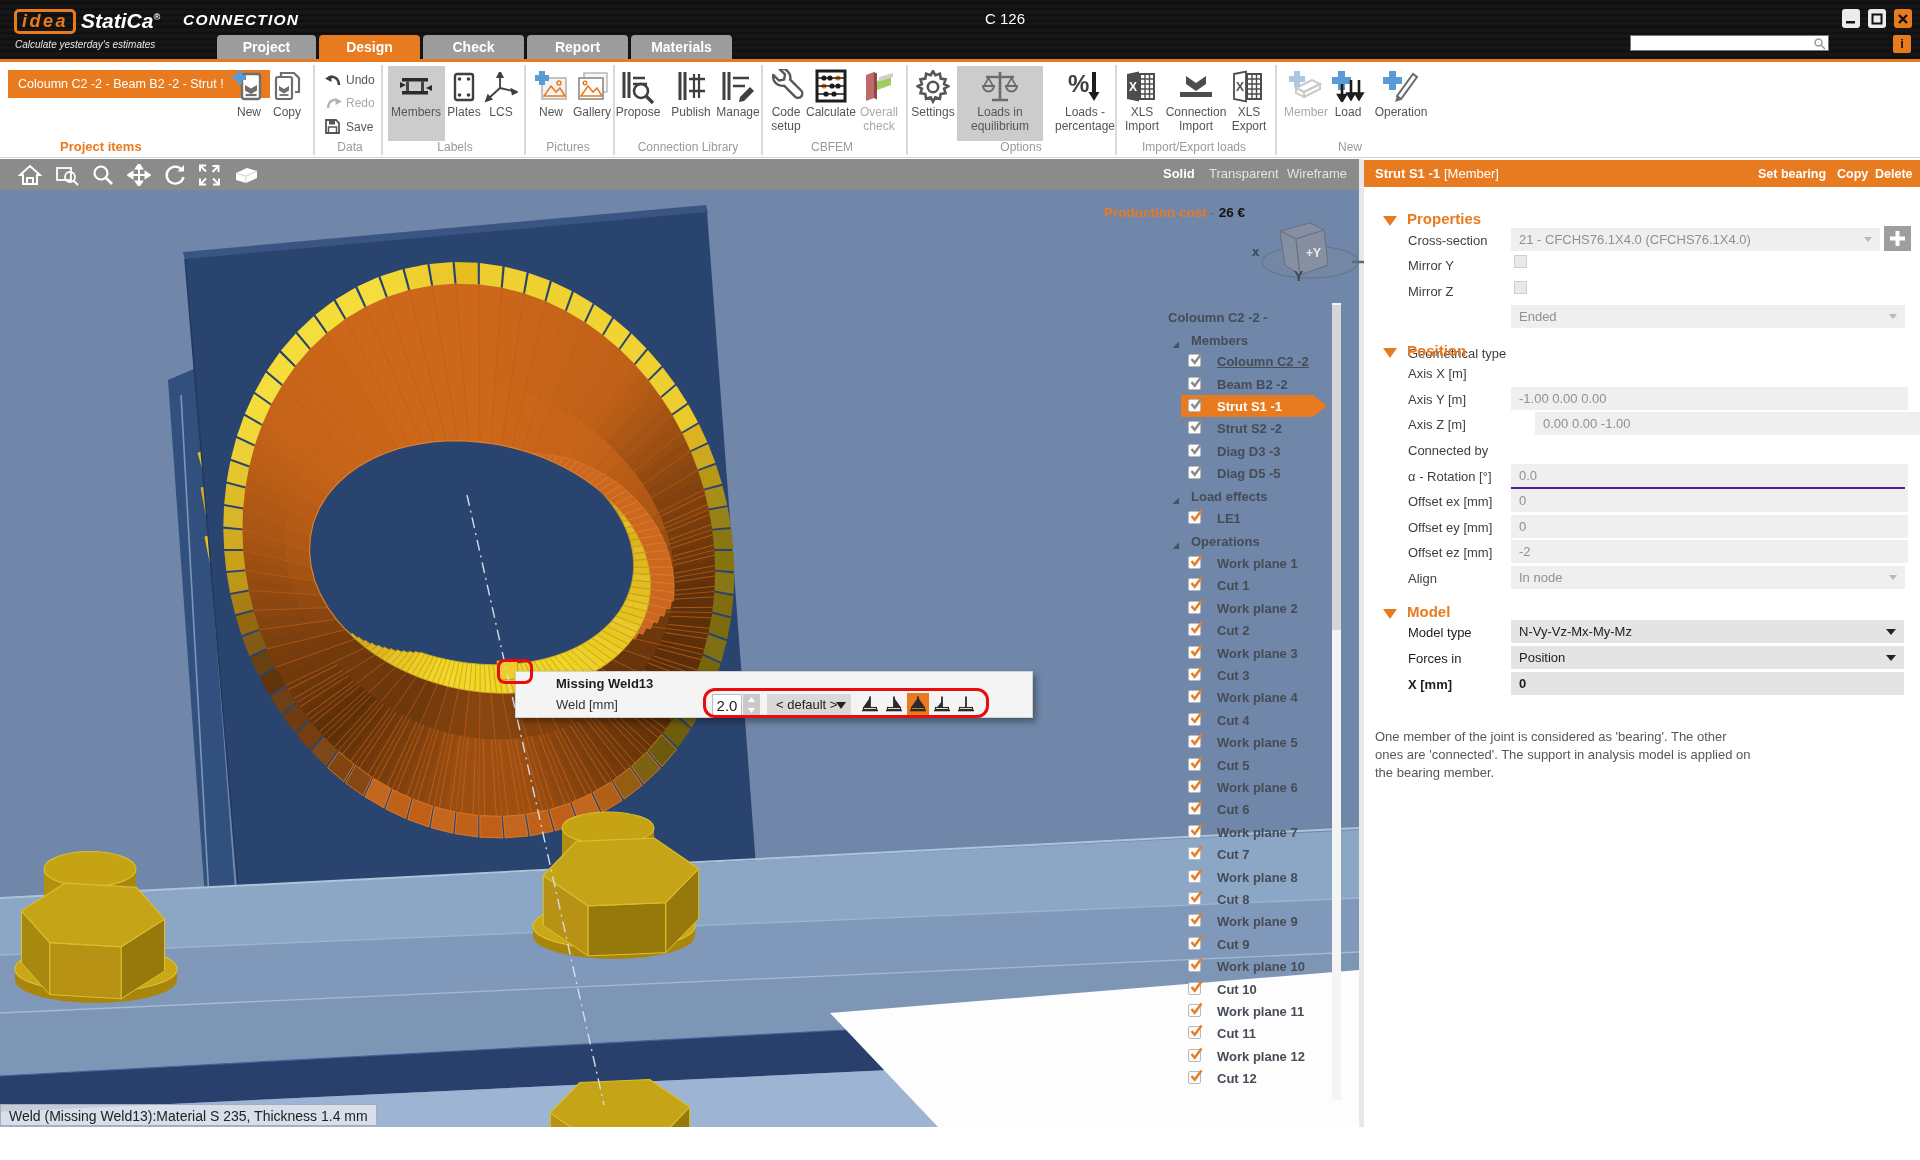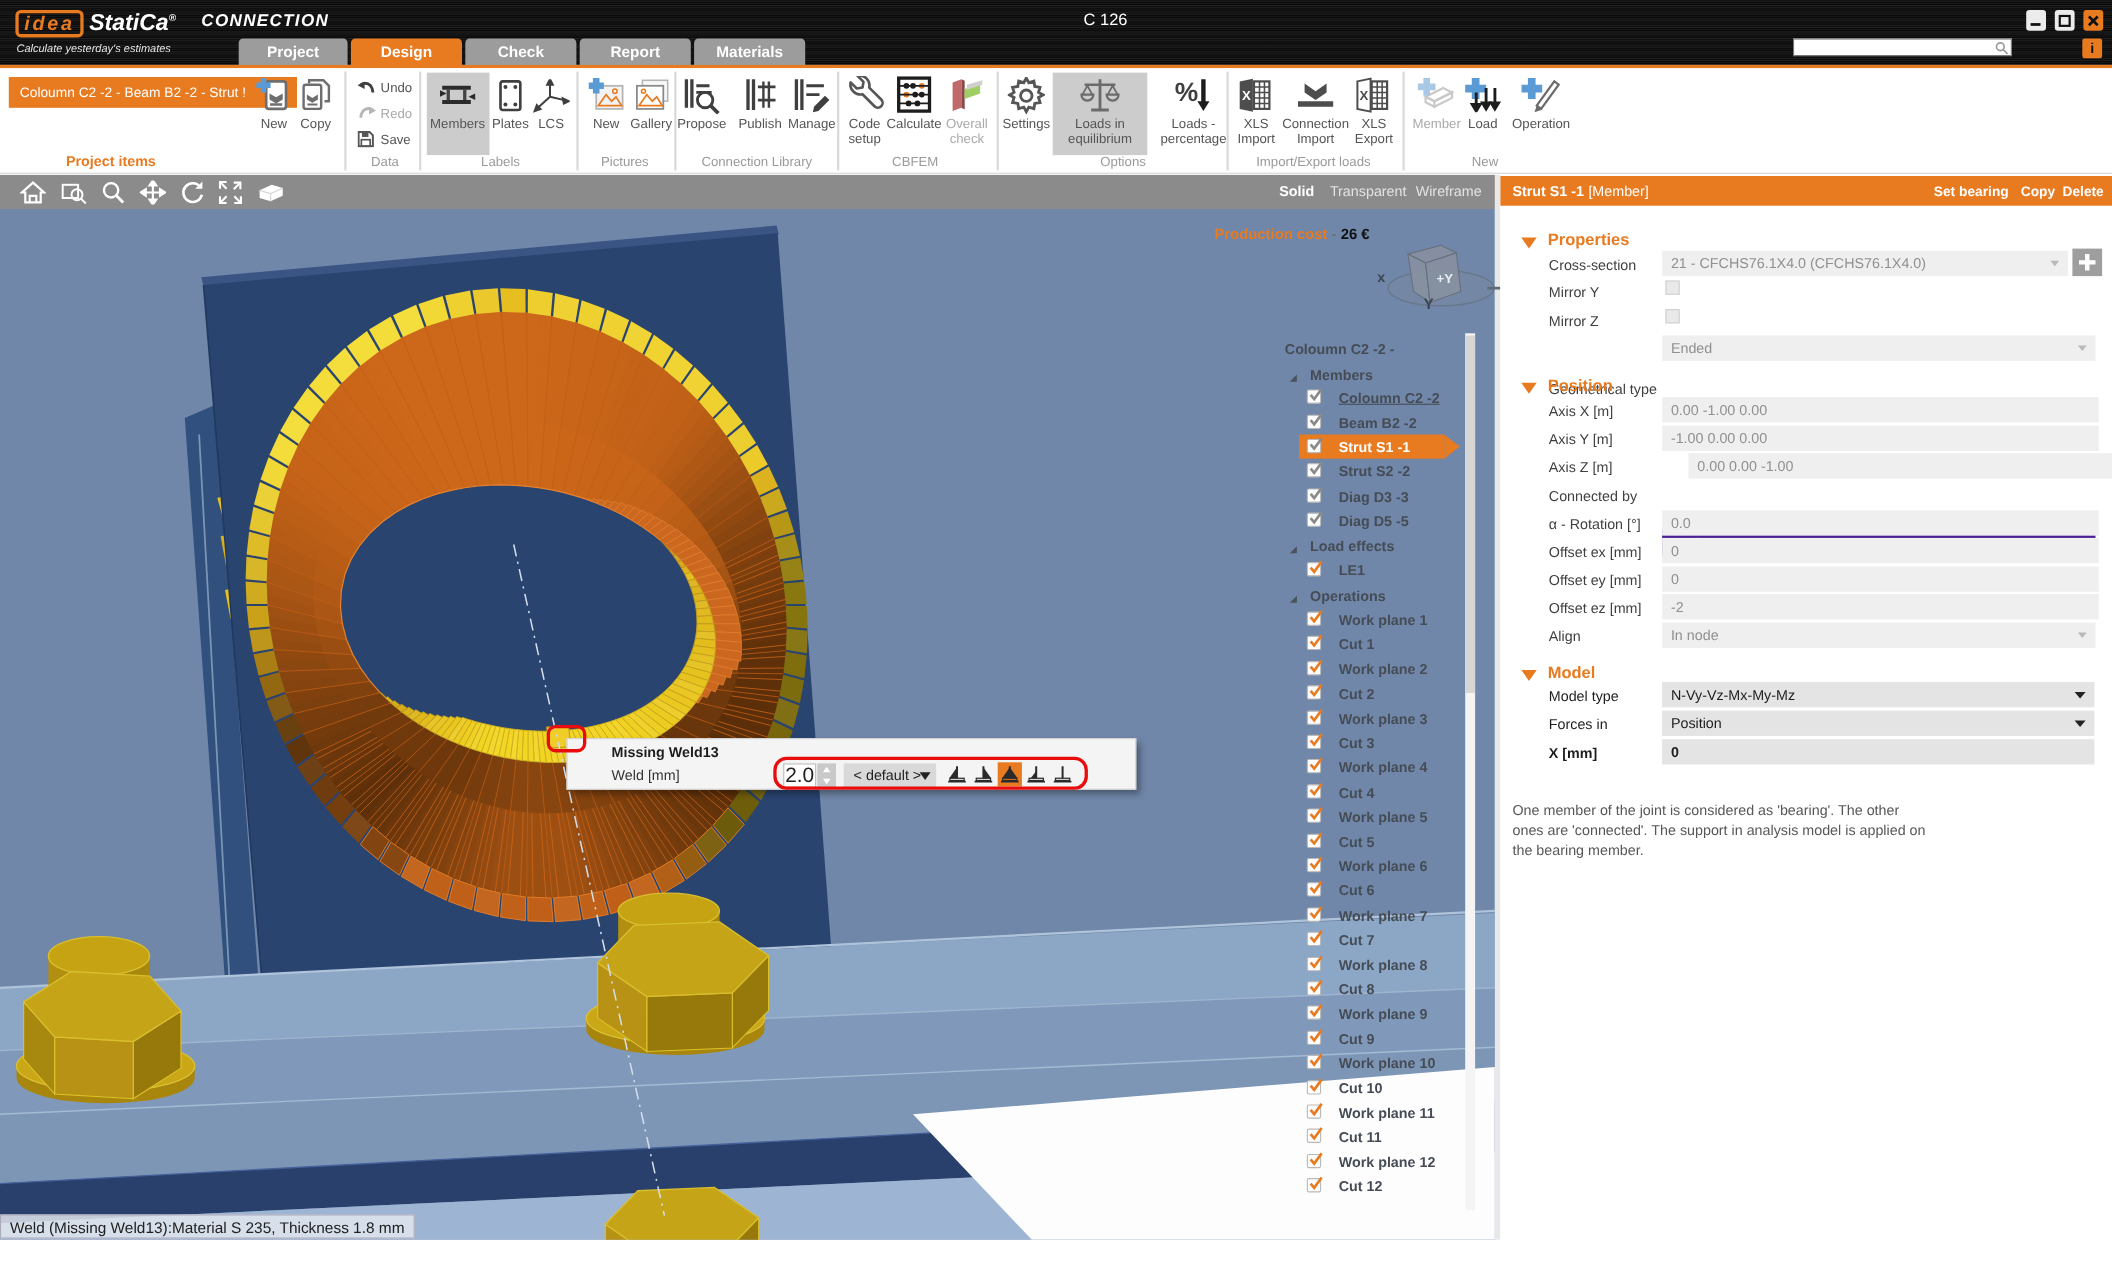--- a/index.html
+++ b/index.html
@@ -1154,25 +1154,25 @@
 <div class="cb" style="left:1188px;top:1071px">
         <svg width="15" height="15" viewBox="0 0 15 15" style="overflow:visible">
           <path d="M2.5 7 l3.2 3.8 L12.5 1.5" fill="none" stroke="#e87a20" stroke-width="2.4"></path>
         </svg>
       </div>
 <div class="titem" style="left:1217px;top:1071px;">Cut 12</div>
 </div>
 <div id="scroll" class="abs">
       <div id="thumb"></div>
     </div>
-<div id="statustext" class="abs">Weld (Missing Weld13):Material S 235, Thickness 1.8 mm</div>
+<div id="statustext" class="abs">Weld (Missing Weld13):Material S 235, Thickness 1.4 mm</div>
 <div class="abs" style="left:515px;top:671px;width:518px;height:47px;background:#f4f4f4;border:1px solid #d0d0d0;box-shadow:3px 4px 6px rgba(0,0,0,0.35)">
 <div class="abs" style="left:40px;top:4px;font-size:13px;font-weight:bold;color:#1d1d1d">Missing Weld13</div>
 <div class="abs" style="left:40px;top:25px;font-size:13px;color:#333">Weld [mm]</div>
-<div class="abs" style="left:196px;top:22px;width:30px;height:22px;background:#fff;border:1px solid #bbb;font-size:19px;color:#222;line-height:22px;text-align:center">2.0</div>
+<div class="abs" style="left:196px;top:22px;width:30px;height:22px;background:#fff;border:1px solid #bbb;font-size:15px;color:#222;line-height:22px;text-align:center">2.0</div>
 <div class="abs" style="left:227px;top:22px;width:17px;height:22px;background:#c9c9c9">
 <svg width="17" height="22">
           <path d="M8.5 3 l-3.5 5 h7 z" fill="#fff"></path>
           <path d="M8.5 19 l-3.5 -5 h7 z" fill="#fff"></path>
         </svg></div>
 <div class="abs" style="left:251px;top:22px;width:84px;height:22px;background:#d9d9d9;font-size:13px;color:#222;line-height:22px;padding-left:9px">&lt; default &gt;</div>
 <div class="abs" style="left:320px;top:30px;border:5px solid transparent;border-top:7px solid #222"></div>
 <div class="abs" style="left:343px;top:21px;width:22px;height:22px;"><svg width="22" height="22" viewBox="0 0 22 22">
           <path d="M3 17.5 h16" stroke="#2a2a2a" stroke-width="1.6"></path>
           <rect x="4.5" y="14.5" width="13" height="2" fill="none" stroke="#2a2a2a" stroke-width="1.1"></rect>
@@ -1223,21 +1223,20 @@
         </svg></div>
 <div class="prow-label" style="top:99px;color:#3f3f3f;">Mirror Y</div>
 <div class="pcheck" style="top:96px"></div>
 <div class="prow-label" style="top:125px;color:#3f3f3f;">Mirror Z</div>
 <div class="pcheck" style="top:122px"></div>
 <div class="prow-label" style="top:151px;color:#3f3f3f;margin-top:36px;">Geometrical type</div>
 <div class="pinput" style="top:146px;width:394px;background:#efefef;color:#909090;">Ended<div class="parrow"></div></div>
 <div class="ptri" style="top:189px"></div>
       <div class="psec" style="top:183px">Position</div>
 <div class="prow-label" style="top:207px;color:#3f3f3f;">Axis X [m]</div>
-<div class="pinput" style="top:202px;width:397px;background:#efefef;color:#909090;">0.00 -1.00 0.00</div>
 <div class="prow-label" style="top:233px;color:#3f3f3f;">Axis Y [m]</div>
 <div class="pinput" style="top:228px;width:397px;background:#efefef;color:#909090;">-1.00 0.00 0.00</div>
 <div class="prow-label" style="top:258px;color:#3f3f3f;">Axis Z [m]</div>
 <div class="pinput" style="top:253px;width:397px;background:#efefef;color:#909090;margin-left:24px;">0.00 0.00 -1.00</div>
 <div class="prow-label" style="top:284px;color:#3f3f3f;">Connected by</div>
 <div class="pinput" style="top:279px;width:394px;background:#4c1d95;color:#909090;margin-top:44px;">Begin<div class="parrow"></div></div>
 <div class="prow-label" style="top:310px;color:#3f3f3f;">α - Rotation [°]</div>
 <div class="pinput" style="top:305px;width:397px;background:#efefef;color:#909090;">0.0</div>
 <div class="prow-label" style="top:335px;color:#3f3f3f;">Offset ex [mm]</div>
 <div class="pinput" style="top:330px;width:397px;background:#efefef;color:#909090;">0</div>

